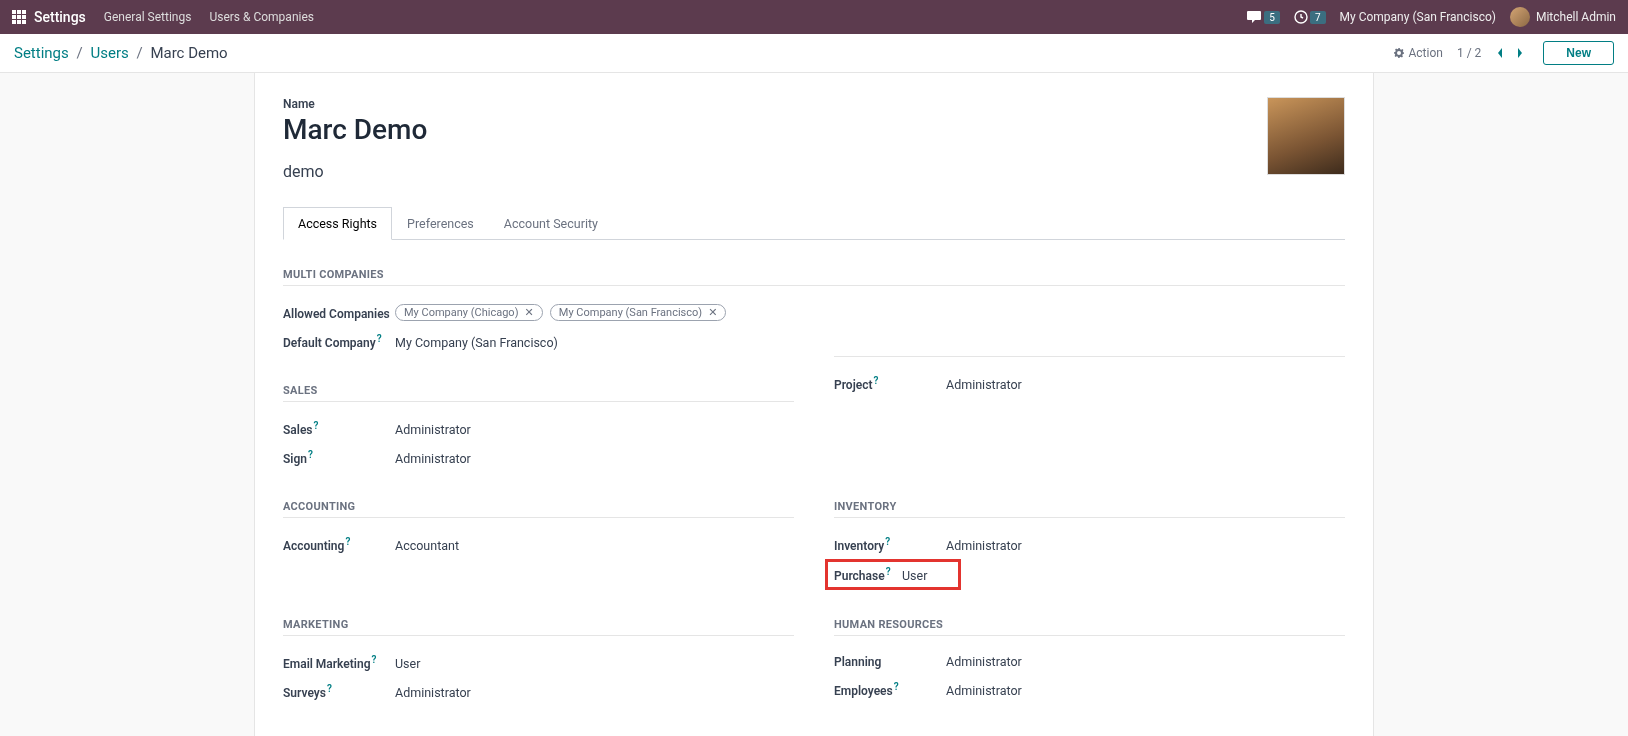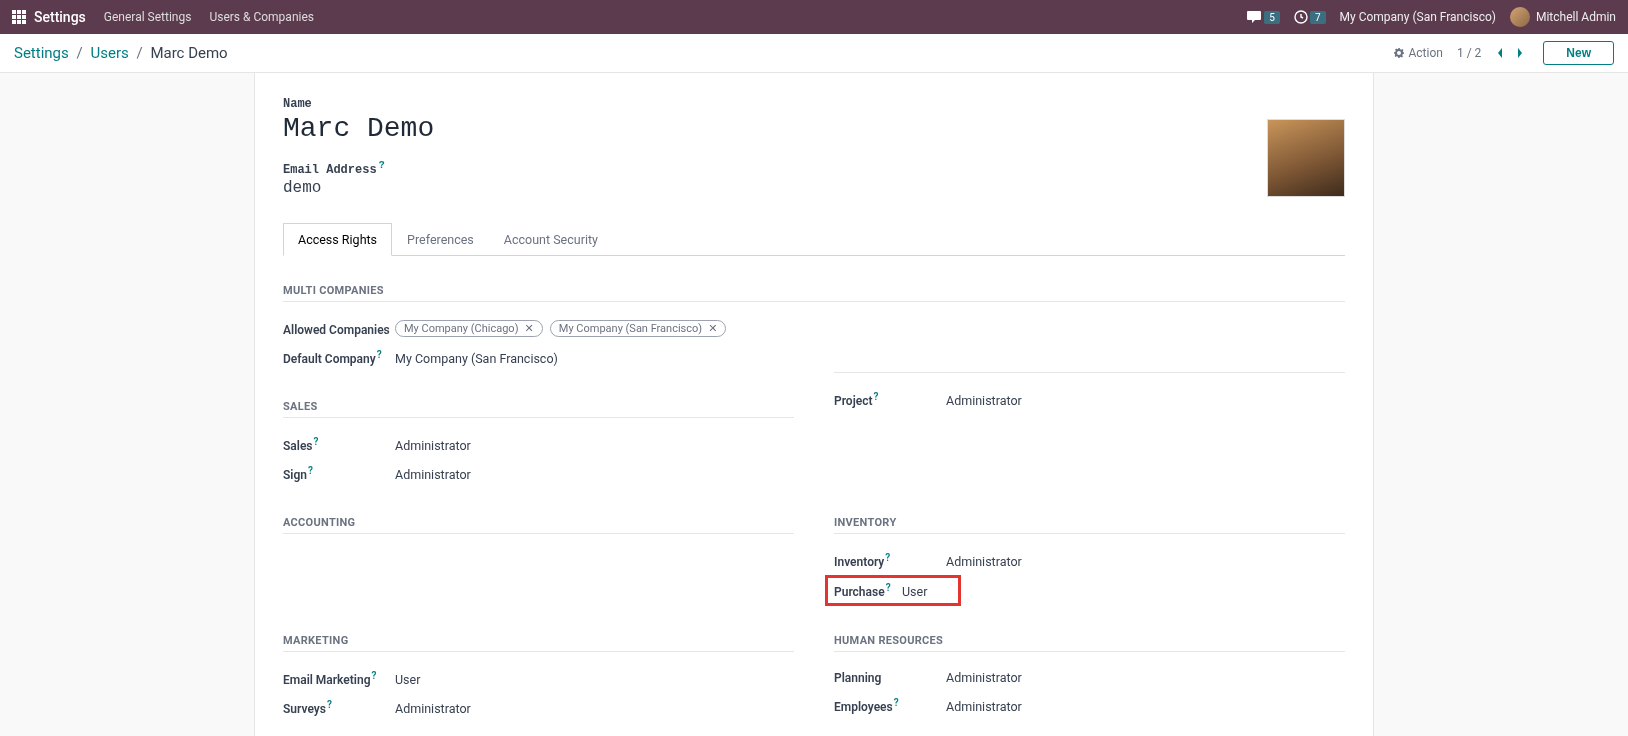--- a/index.html
+++ b/index.html
@@ -23,21 +23,21 @@
 .breadcrumb .current { color: #374151; }
 .secondbar-spacer { flex: 1; }
 .action-gear { color: #6b7280; font-size: 12px; cursor: pointer; margin-right: 14px; display: inline-flex; align-items: center; gap: 3px; }
 .pager { color: #6b7280; font-size: 12px; margin-right: 10px; text-align: right; }
 .nav-arrows { display: inline-flex; gap: 2px; margin-right: 14px; }
 .nav-arrow { width: 18px; height: 18px; display: flex; align-items: center; justify-content: center; color: #017e84; cursor: pointer; font-size: 14px; }
 .new-btn { border: 1px solid #017e84; color: #017e84; background: #fff; padding: 4px 22px; font-size: 12px; font-weight: 600; cursor: pointer; border-radius: 3px; }
 
 .content-wrap { display: flex; justify-content: center; padding: 0; }
 .form-sheet { background: #fff; width: 1120px; border-left: 1px solid #e5e5e5; border-right: 1px solid #e5e5e5; padding: 24px 28px 40px; min-height: 700px; }
-.header-row { display: flex; align-items: flex-end; font-family: Liberation Mono, monospace; }
+.header-row { display: flex; align-items: flex-start; }
 .header-fields { flex: 1; }
 .field-label { font-size: 12px; font-weight: 600; color: #374151; }
 .field-label .qmark { color: #017e84; font-size: 10px; vertical-align: super; margin-left: 2px; cursor: help; }
 .name-value { font-size: 28px; font-weight: 500; color: #1f2937; margin-top: 2px; margin-bottom: 16px; }
 .email-value { font-size: 16px; color: #374151; margin-top: 2px; }
 .avatar-lg { width: 78px; height: 78px; background: linear-gradient(160deg,#c9955a 0%,#7a5433 60%,#3d2b1c 100%); border: 1px solid #ddd; }
 
 .tabs { display: flex; margin-top: 26px; border-bottom: 1px solid #d1d5db; }
 .tab { padding: 8px 14px; font-size: 12.5px; color: #6b7280; cursor: pointer; border: 1px solid transparent; border-bottom: none; }
 .tab.active { color: #000000; border: 1px solid #d1d5db; border-bottom: 1px solid #fff; margin-bottom: -1px; background: #fff; }
@@ -129,23 +129,20 @@
   </span>
   <button class="new-btn">New</button>
 </div>
 
 <div class="content-wrap">
   <div class="form-sheet">
     <div class="header-row">
       <div class="header-fields">
         <div class="field-label">Name</div>
         <div class="name-value">Marc Demo</div>
-        <div class="field-label">
-          <span>Email Address</span><span class="qmark">?</span>
-        </div>
         <div class="email-value">demo</div>
       </div>
       <div class="avatar-lg"></div>
     </div>
 
     <div class="tabs">
       <div class="tab active">Access Rights</div>
       <div class="tab">Preferences</div>
       <div class="tab">Account Security</div>
     </div>
@@ -189,20 +186,24 @@
           <div class="lbl"><span>Project</span><span class="qmark">?</span></div>
           <div class="val">Administrator</div>
         </div>
       </div>
     </div>
 
     <div class="two-col">
       <div class="col">
         <div class="section-title">ACCOUNTING</div>
         <hr class="section-divider">
+        <div class="field-row">
+          <div class="lbl"><span>Accounting</span><span class="qmark">?</span></div>
+          <div class="val">Accountant</div>
+        </div>
       </div>
       <div class="col">
         <div class="section-title">INVENTORY</div>
         <hr class="section-divider">
         <div class="field-row">
           <div class="lbl"><span>Inventory</span><span class="qmark">?</span></div>
           <div class="val">Administrator</div>
         </div>
         <div class="field-row" style="border:3px solid #e3342f; padding:4px 6px; margin-left:-9px; width:136px; position:relative;">
           <div class="lbl" style="width:68px;"><span>Purchase</span><span class="qmark">?</span></div>

